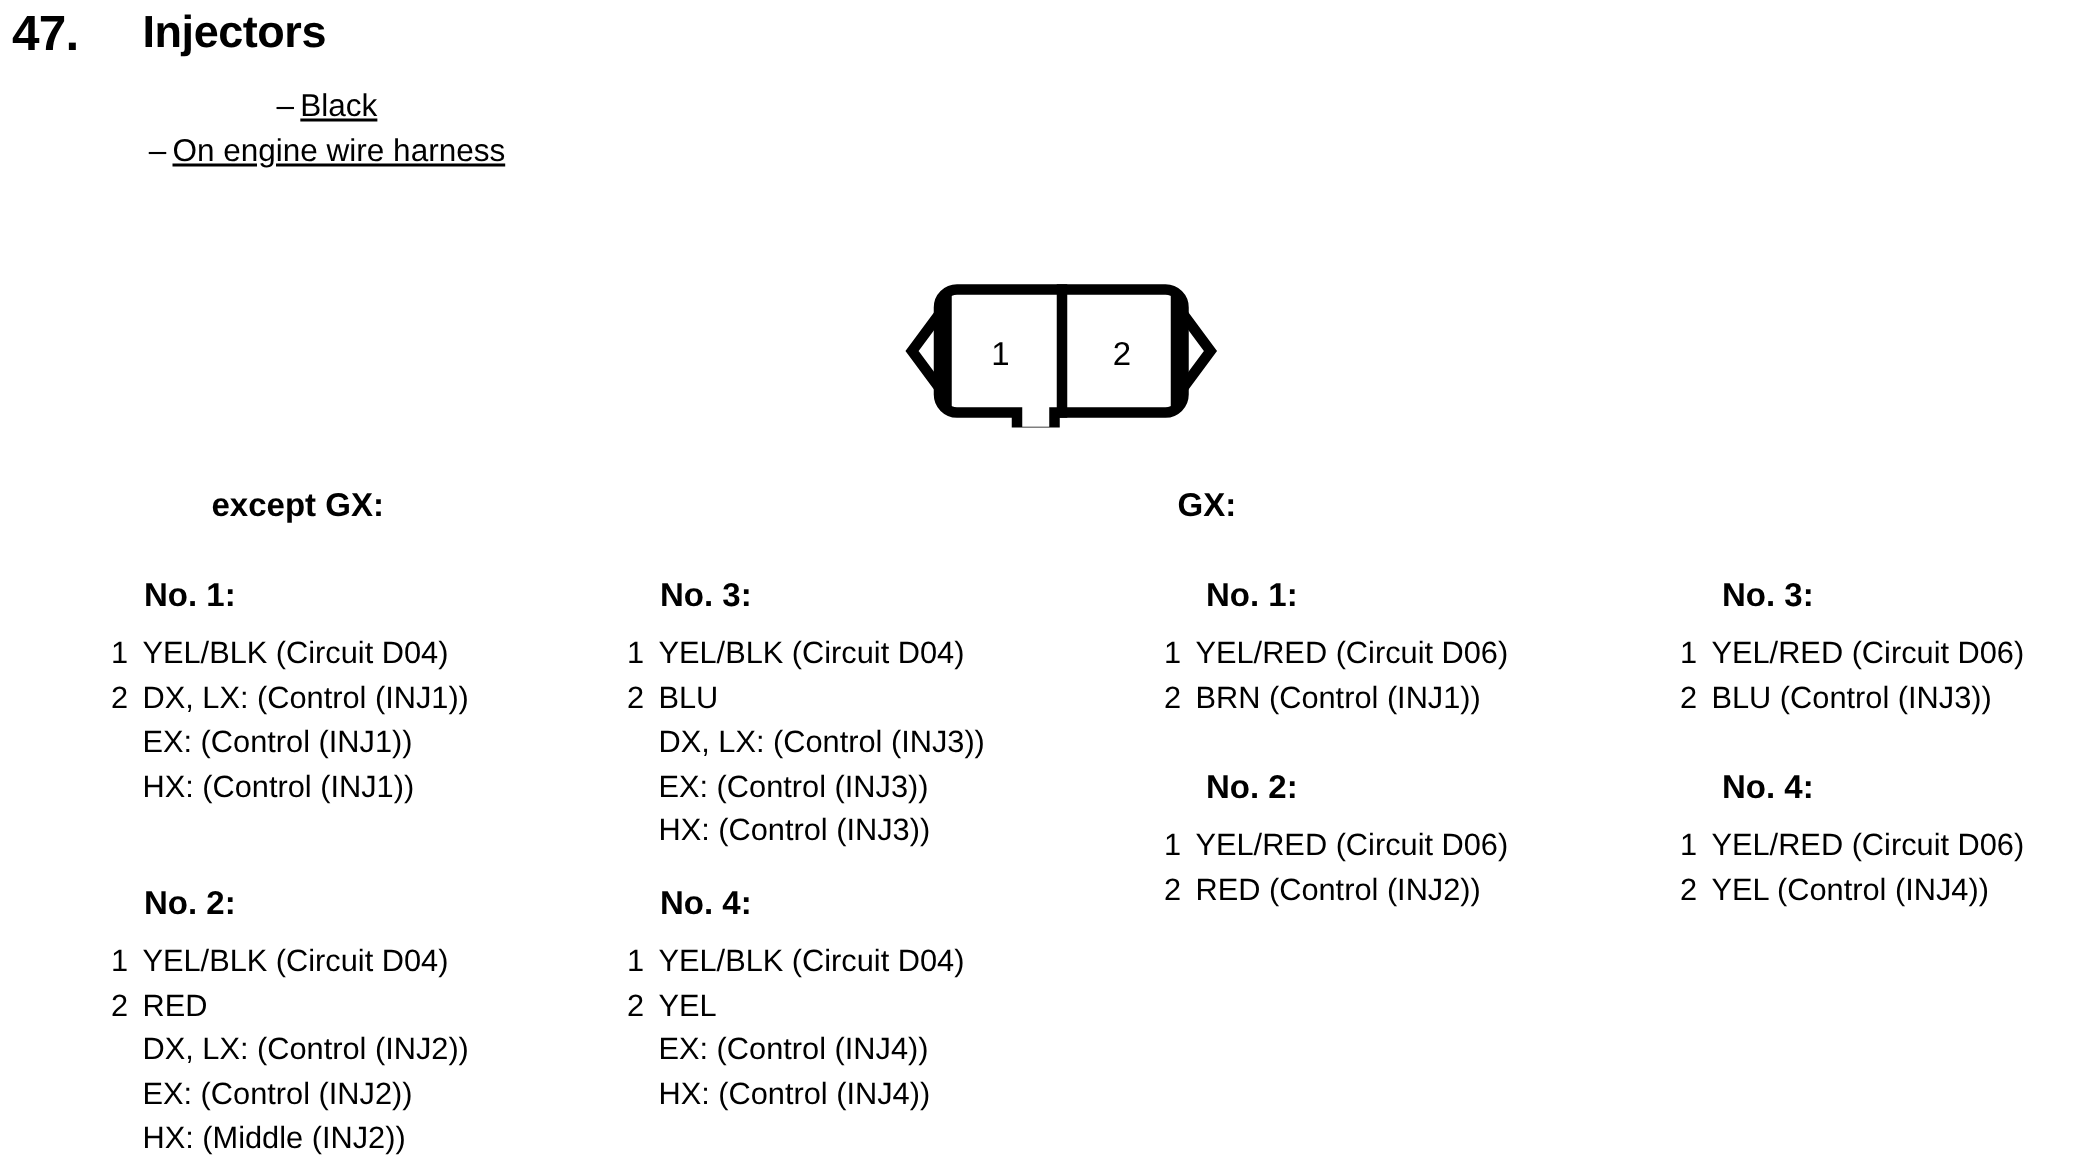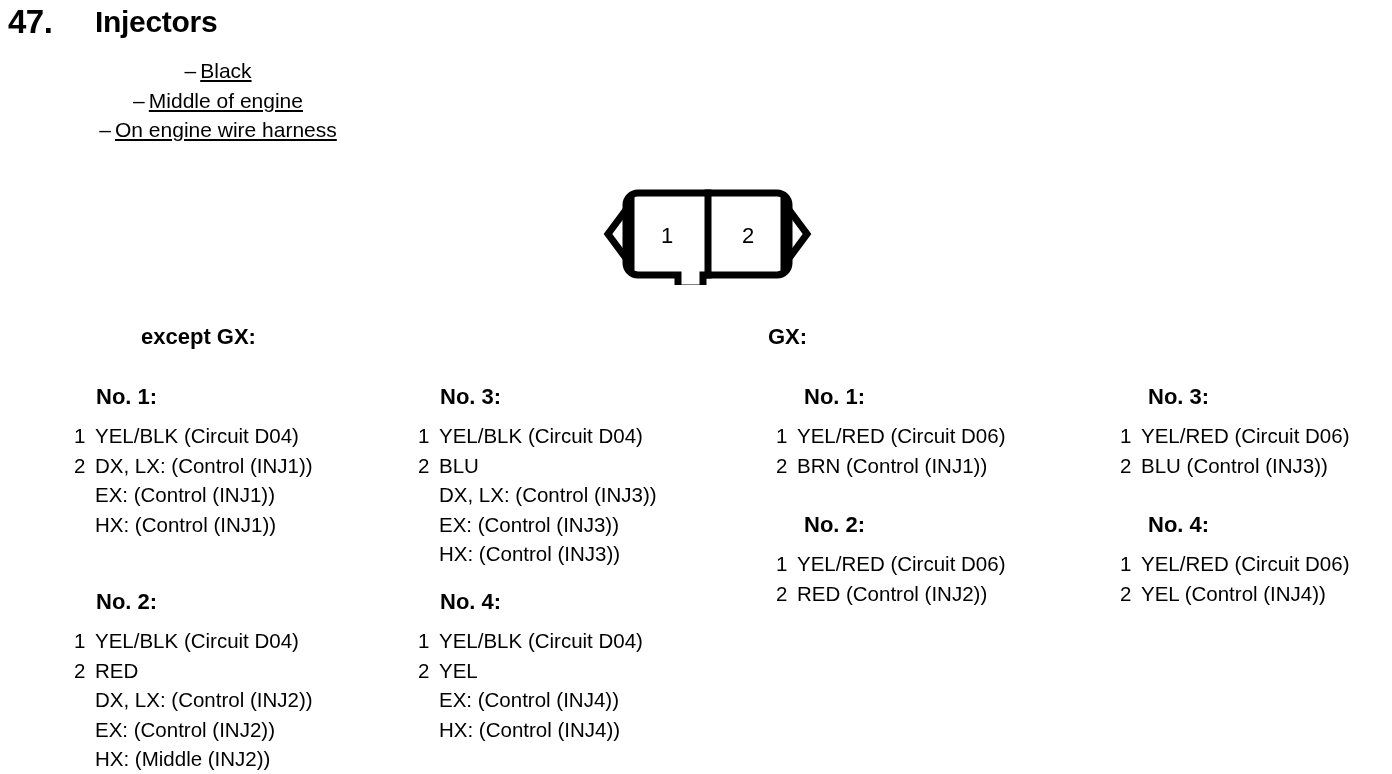--- a/index.html
+++ b/index.html
@@ -75,21 +75,21 @@
 
   
   .variant-heading {
     position: absolute;
     font-size: 22px;
     font-weight: bold;
     white-space: nowrap;
     line-height: 26px;
   }
   .heading-except-gx { left: 95px;  top: 324px; margin-left: 46px; }
-  .heading-gx        { left: 768px; top: 324px; }
+  .heading-gx        { left: 785px; top: 324px; }
 
   
   .injector-block {
     position: absolute;
     white-space: nowrap;
   }
   .injector-title {
     font-size: 22px;
     font-weight: bold;
     line-height: 28px;
@@ -131,21 +131,20 @@
   .col-2 .injector-title { margin-left: 22px; }
 </style>
 </head>
 <body>
 
 <div class="page-header">
   <div class="item-number">47.</div>
   <div class="item-title">Injectors</div>
   <ul class="attribute-list">
     <li><span class="dash">–</span><span>Black</span></li>
-    <li><span class="dash">–</span><span>Middle of engine</span></li>
     <li><span class="dash">–</span><span>On engine wire harness</span></li>
   </ul>
 </div>
 
 <div class="connector-diagram">
   <svg width="215" height="100" viewBox="0 0 215 100" xmlns="http://www.w3.org/2000/svg">
     <g fill="none" stroke="#000000" stroke-width="7" stroke-linejoin="miter" stroke-linecap="square">
 
       <path d="M 31 18 L 8 49 L 31 80 Z"></path>
 

